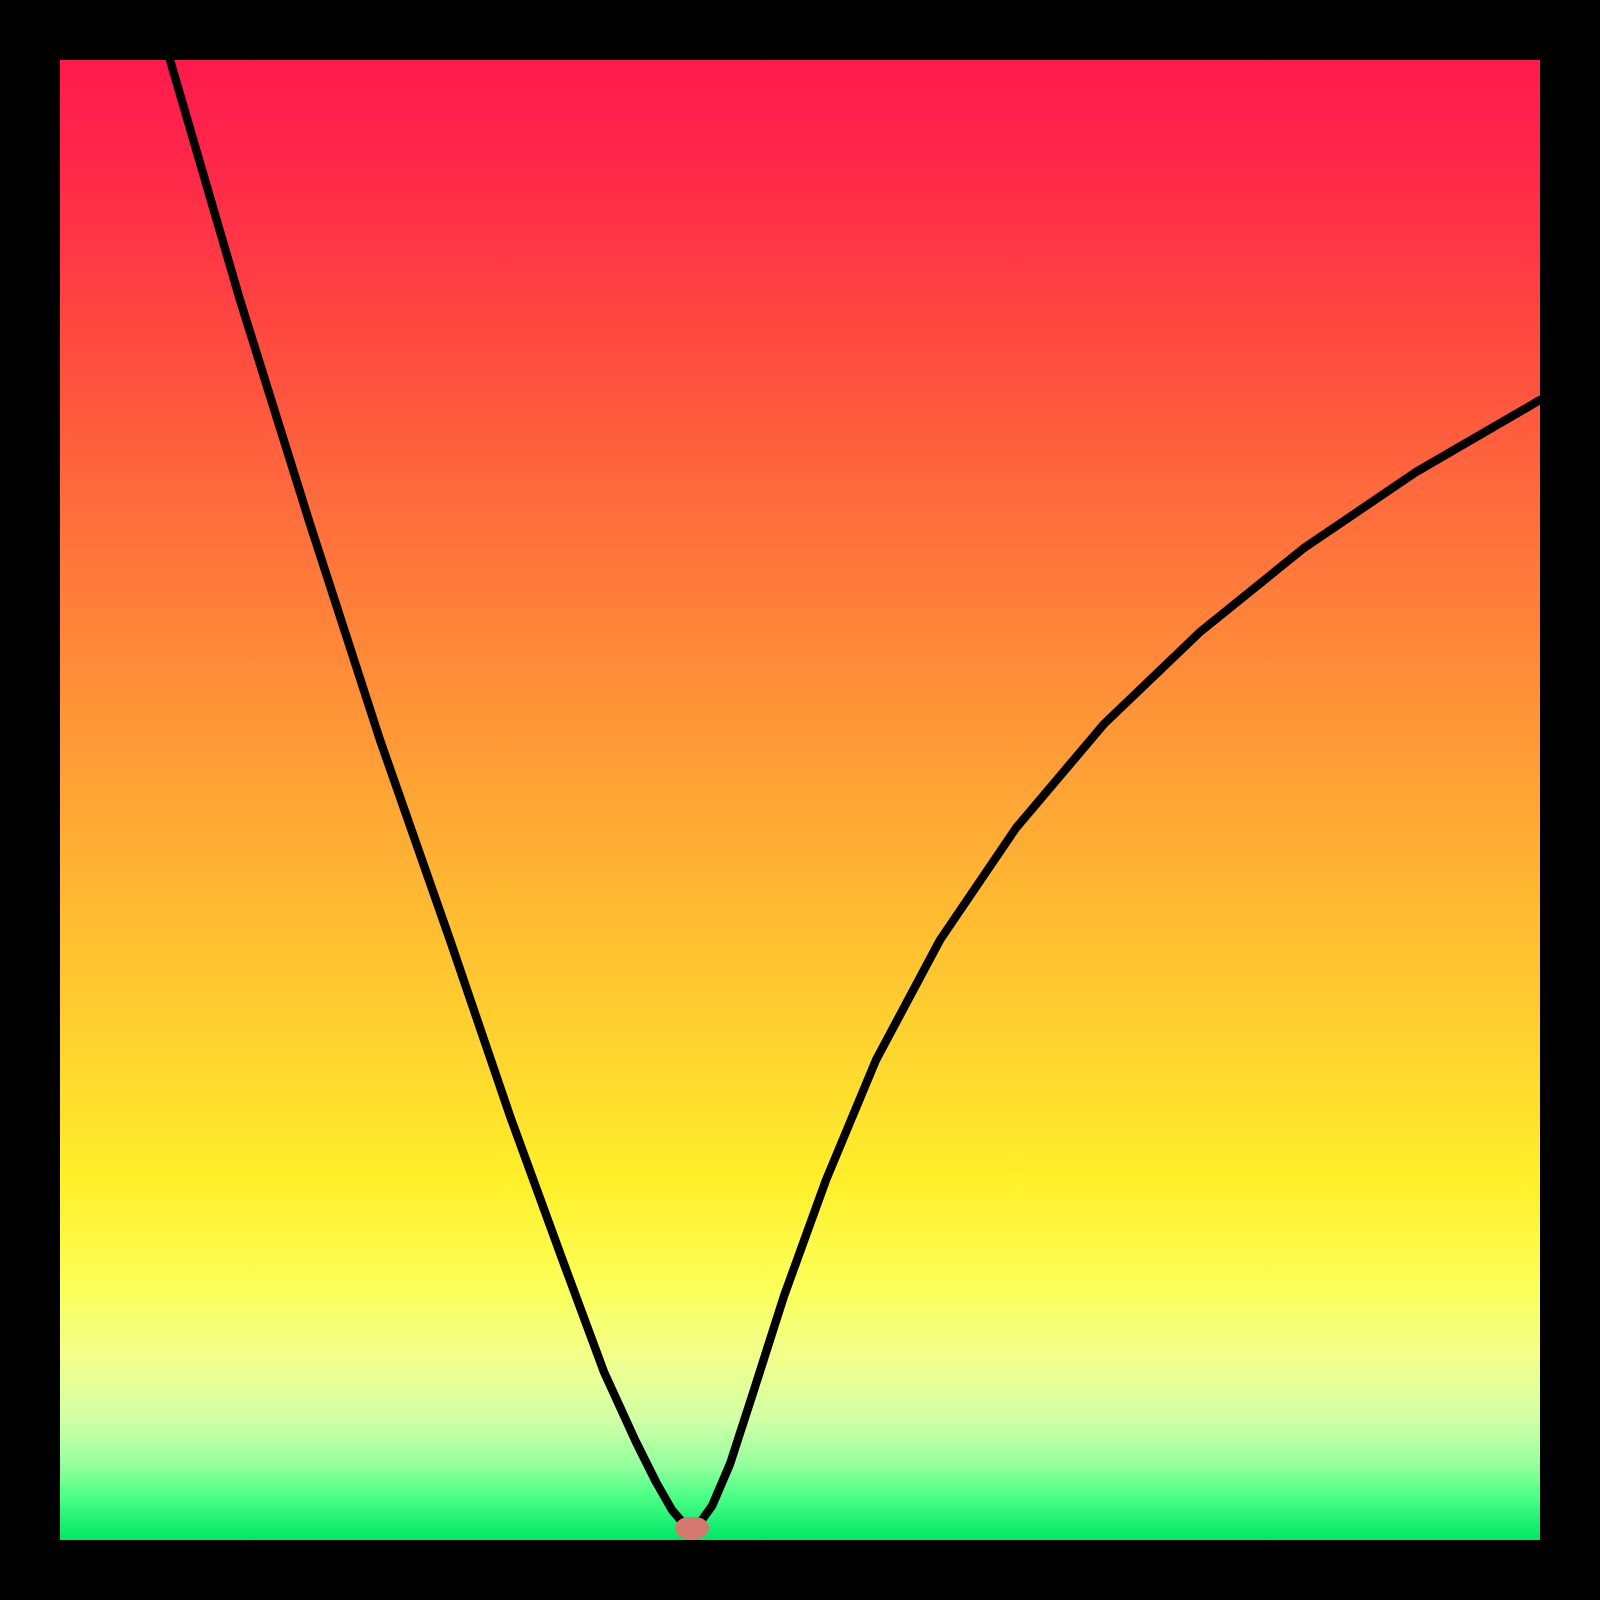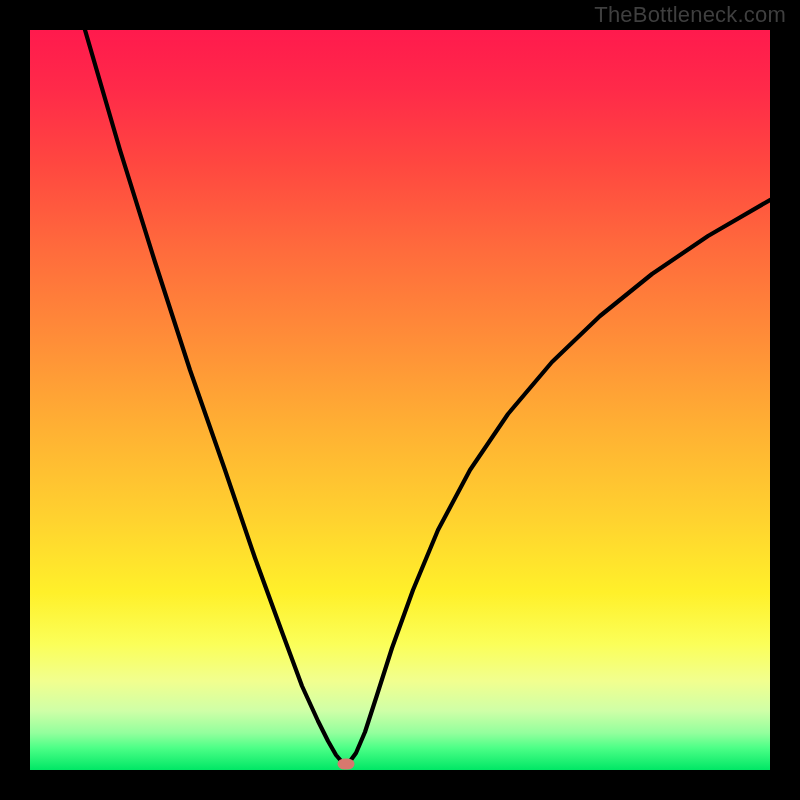--- a/index.html
+++ b/index.html
@@ -71,21 +71,20 @@
     border-radius: 50% / 60%;
     z-index: 11;
     transform: translate(-50%, -50%);
   }
 </style>
 </head>
 <body>
 
 <div class="frame">
 
-  <div class="watermark">TheBottleneck.com</div>
 
   <div class="plot-area">
     <div class="gradient"></div>
 
     <svg class="curve" viewBox="0 0 740 740" preserveAspectRatio="none">
       <path fill="none" stroke="#000" stroke-width="4.2" stroke-linecap="round" stroke-linejoin="round" d="M 55 0 L 90 120 L 125 232 L 160 340 L 195 440 L 225 528 L 252 602 L 272 656 L 288 691 L 298 711 L 306 725 L 312 732 L 318 734 L 326 723 L 335 702 L 347 665 L 362 618 L 383 560 L 408 500 L 440 440 L 478 384 L 522 332 L 570 286 L 622 244 L 678 206 L 740 170"></path>
     </svg>
 
     <div class="marker" style="left:316px; top:734px;"></div>
   </div>

